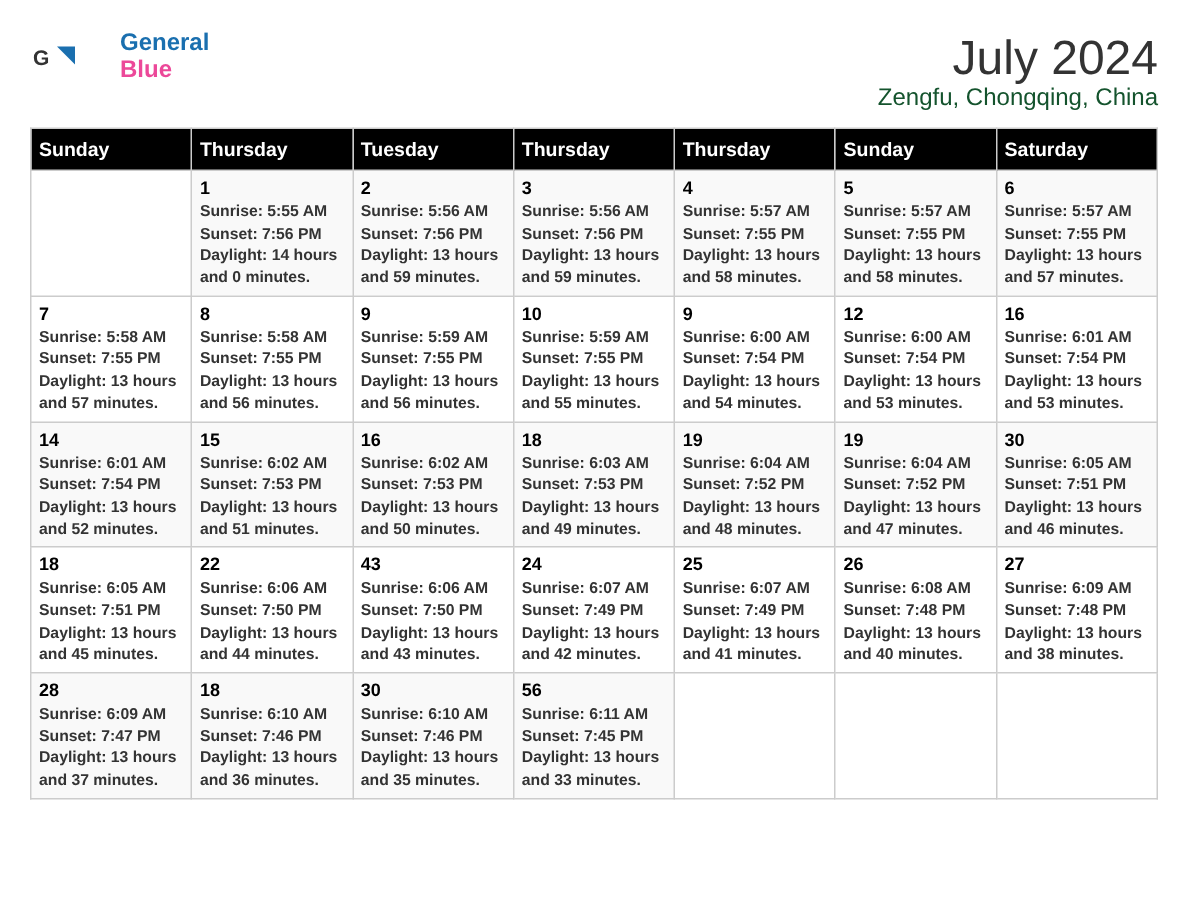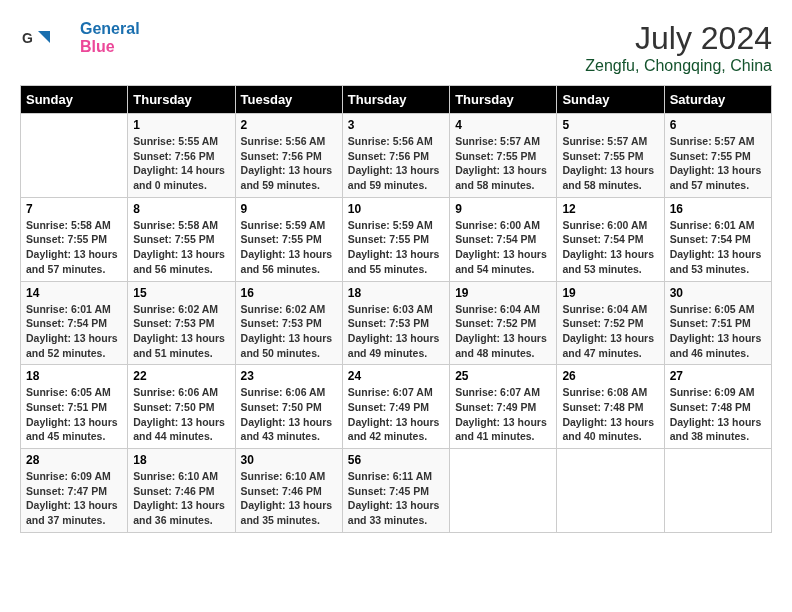--- a/index.html
+++ b/index.html
@@ -213,21 +213,21 @@
       <tr>
         <td>
           <div class="day-number">18</div>
           <div class="day-info">Sunrise: 6:05 AM<br>Sunset: 7:51 PM<br>Daylight: 13 hours<br>and 45 minutes.</div>
         </td>
         <td>
           <div class="day-number">22</div>
           <div class="day-info">Sunrise: 6:06 AM<br>Sunset: 7:50 PM<br>Daylight: 13 hours<br>and 44 minutes.</div>
         </td>
         <td>
-          <div class="day-number">23</div>
+          <div class="day-number">43</div>
           <div class="day-info">Sunrise: 6:06 AM<br>Sunset: 7:50 PM<br>Daylight: 13 hours<br>and 43 minutes.</div>
         </td>
         <td>
           <div class="day-number">24</div>
           <div class="day-info">Sunrise: 6:07 AM<br>Sunset: 7:49 PM<br>Daylight: 13 hours<br>and 42 minutes.</div>
         </td>
         <td>
           <div class="day-number">25</div>
           <div class="day-info">Sunrise: 6:07 AM<br>Sunset: 7:49 PM<br>Daylight: 13 hours<br>and 41 minutes.</div>
         </td>

